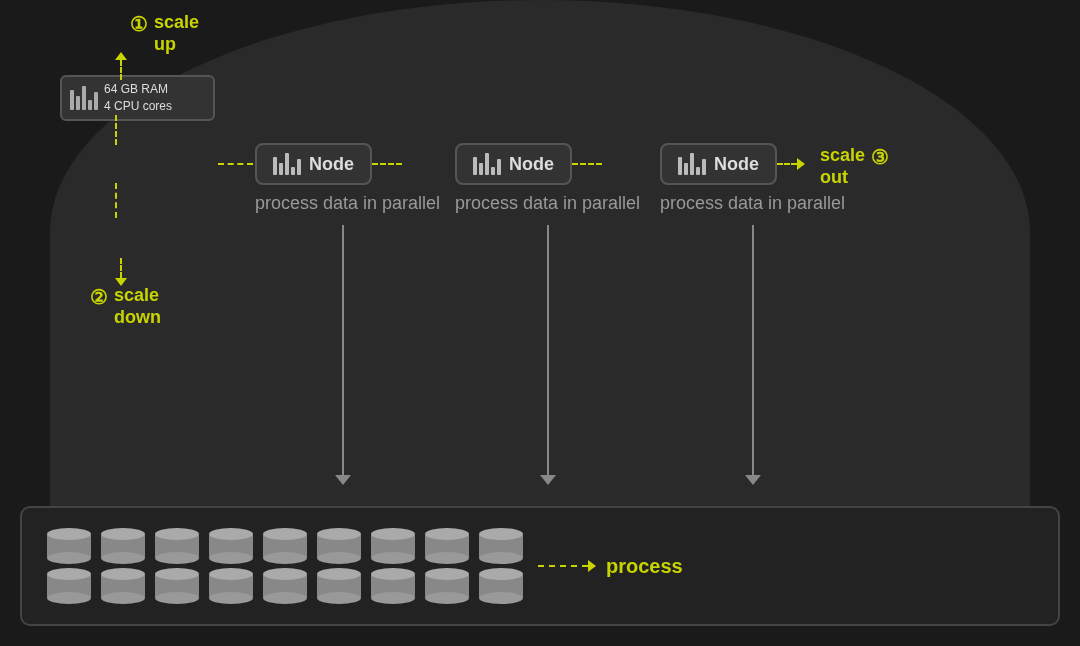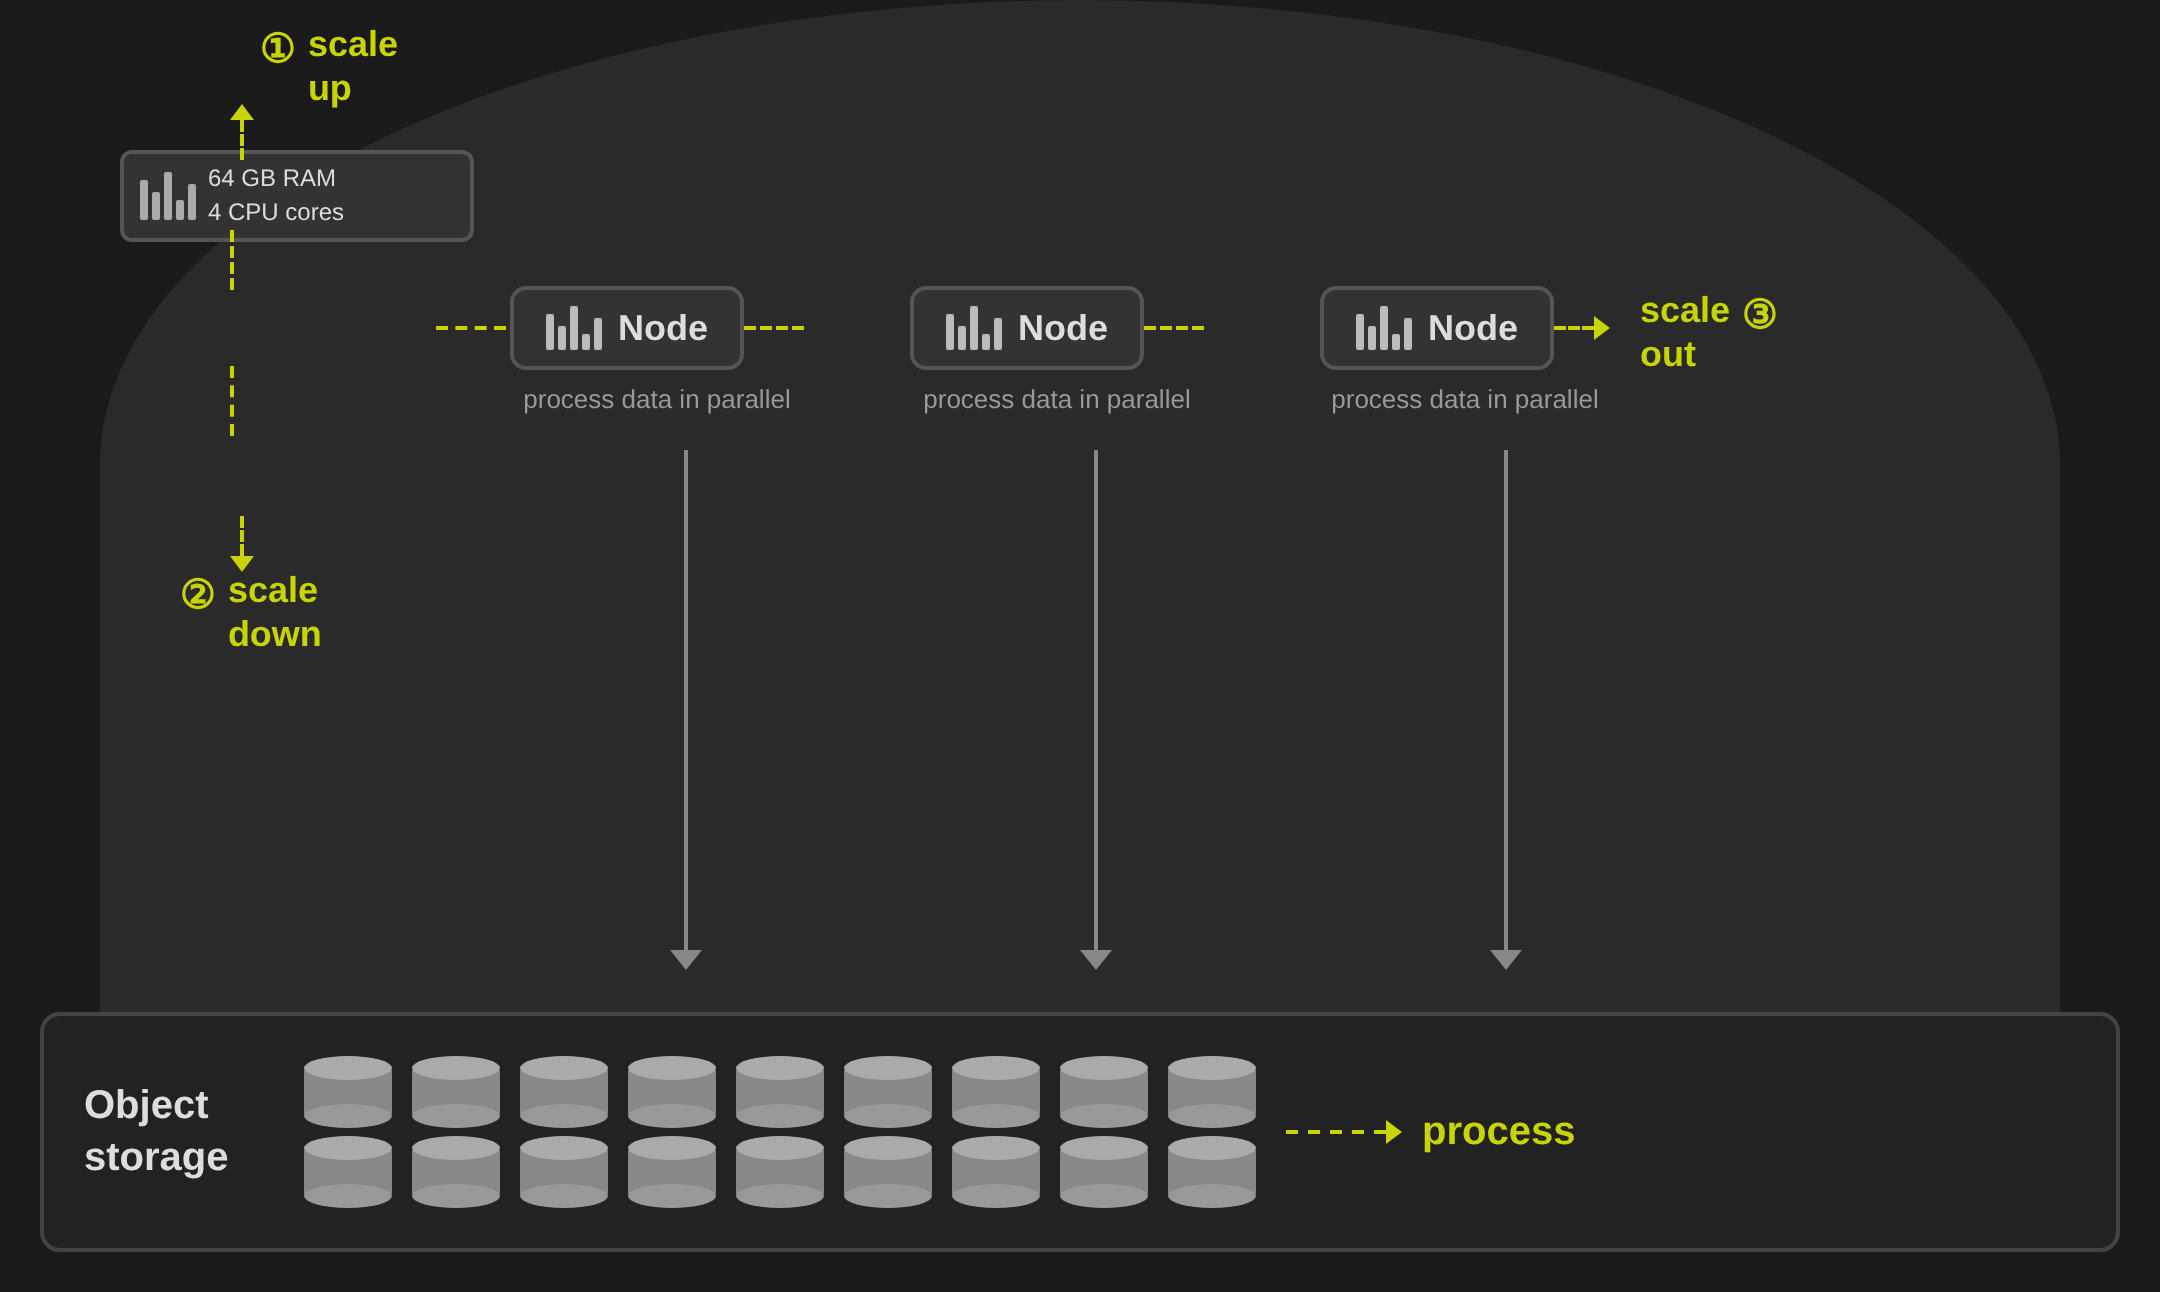--- a/index.html
+++ b/index.html
@@ -48,21 +48,21 @@
 
     
     .server-box {
       background: #333;
       border: 2px solid #555;
       border-radius: 6px;
       padding: 4px 8px;
       display: flex;
       align-items: center;
       gap: 6px;
-      width: 177px;
+      width: 155px;
     }
 
     .server-box-text {
       color: #ddd;
       font-size: 12px;
       line-height: 1.4;
     }
 
     
     .cpu-icon {
@@ -173,21 +173,21 @@
     .infinite-label {
       color: #c8d400;
       font-size: 20px;
       font-weight: bold;
       margin-left: 10px;
     }
 
     
     .process-label {
       color: #999;
-      font-size: 13px;
+      font-size: 18px;
       text-align: center;
       line-height: 1.4;
       margin-top: 6px;
     }
   </style>
 </head>
 <body>
 
 <div class="main-container">
 
@@ -315,22 +315,20 @@
     <div style="width:2px; height:250px; background: #888;"></div>
     <div class="solid-arrow-down"></div>
   </div>
 
   <div style="position:absolute; top:225px; left:745px; display:flex; flex-direction:column; align-items:center;">
     <div style="width:2px; height:250px; background: #888;"></div>
     <div class="solid-arrow-down"></div>
   </div>
 
   <div class="storage-box">
-    <div class="storage-label">Object
-storage</div>
 
     <div class="drum-stack">
       <div class="drum-top" style="background:#aaa;"></div>
       <div style="width:44px; height:22px; background:#888; margin-top:-5px;"></div>
       <div class="drum-bottom" style="background:#999; margin-top:-5px;"></div>
       <div style="height:4px;"></div>
       <div class="drum-top" style="background:#aaa;"></div>
       <div style="width:44px; height:22px; background:#888; margin-top:-5px;"></div>
       <div class="drum-bottom" style="background:#999; margin-top:-5px;"></div>
     </div>

